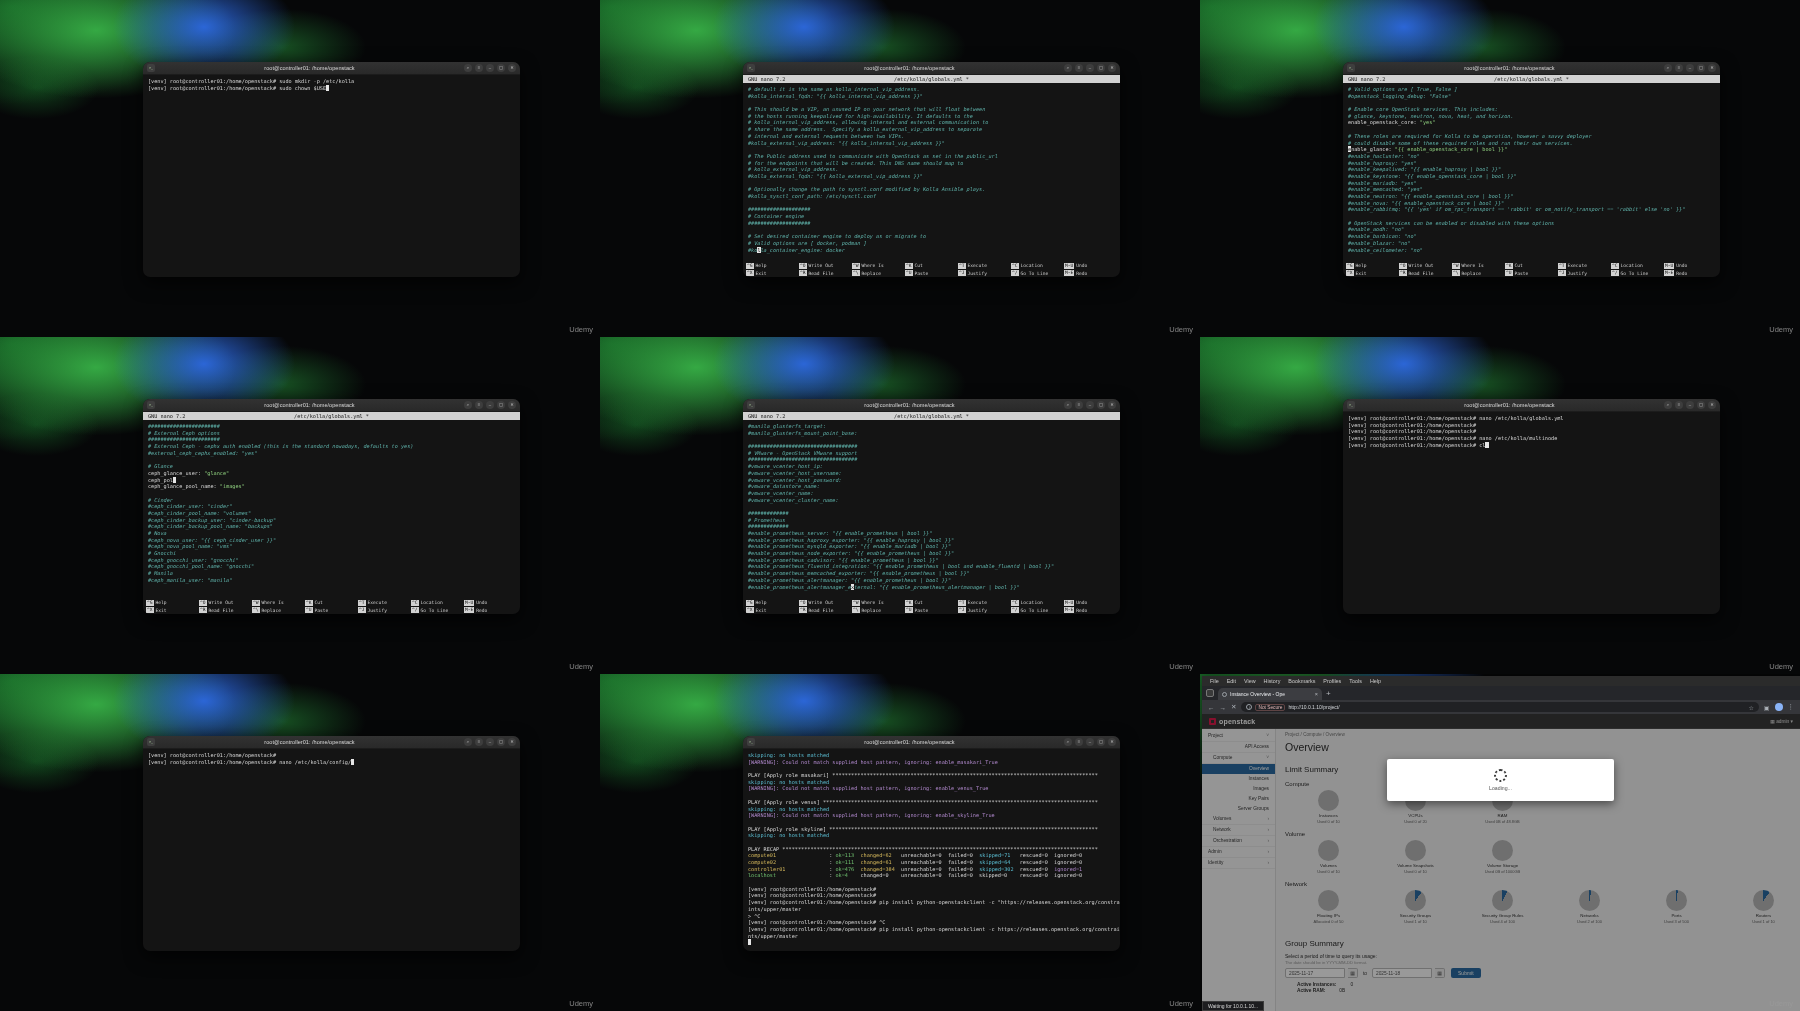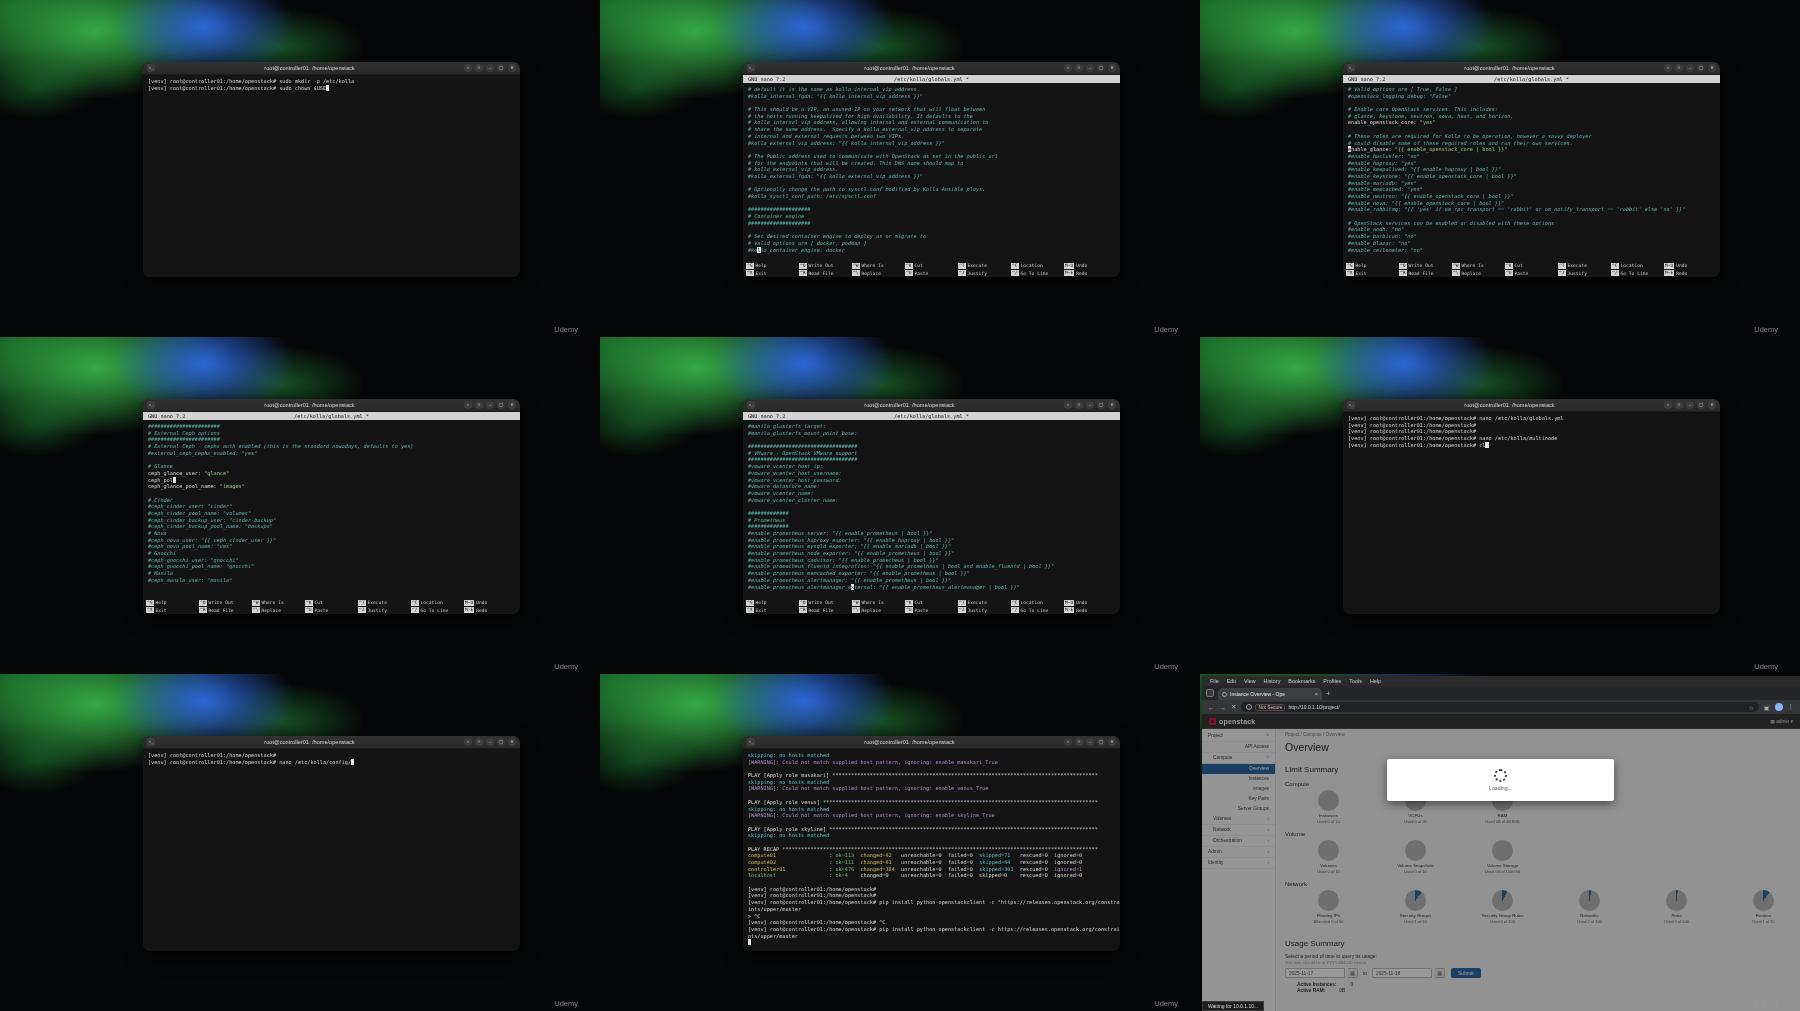--- a/index.html
+++ b/index.html
@@ -8,21 +8,21 @@
   .grid{display:grid;grid-template-columns:repeat(3,600px);grid-template-rows:repeat(3,337px);
     width:1800px;height:1011px}
   .cell{position:relative;overflow:hidden}
   .wallpaper{position:absolute;inset:0;background:
     radial-gradient(ellipse 140px 85px at 34% 8%, rgba(45,105,225,.95), rgba(45,105,225,0) 65%),
     radial-gradient(ellipse 225px 110px at 16% 9%, rgba(55,175,70,.95), rgba(55,175,70,0) 62%),
     radial-gradient(ellipse 300px 150px at 2% 2%, rgba(22,108,40,.85), rgba(22,108,40,0) 65%),
     radial-gradient(ellipse 120px 55px at 47% 14%, rgba(40,150,60,.5), rgba(40,150,60,0) 70%),
     radial-gradient(ellipse 90px 45px at 6% 26%, rgba(30,130,50,.45), rgba(30,130,50,0) 70%),
     #060708}
-  .wm{position:absolute;right:22px;bottom:3px;font-size:7.5px;color:#9a9a9a;opacity:.85;z-index:60}
+  .wm{position:absolute;right:7px;bottom:3px;font-size:7.5px;color:#9a9a9a;opacity:.85;z-index:60}
 
   
   .twin{position:absolute;left:143px;top:62px;width:377px;height:215px;border-radius:7px;
     overflow:hidden;background:#141414;box-shadow:0 6px 18px rgba(0,0,0,.7);
     display:flex;flex-direction:column;z-index:5}
   .titlebar{height:13px;flex:0 0 13px;background:linear-gradient(#323232,#292929);
     display:flex;align-items:center;gap:3px;padding:0 4px;border-bottom:1px solid #1c1c1c}
   .app-ic{width:8px;height:8px;flex:0 0 8px;background:#3e3e3e;border-radius:2px;color:#b9e6a8;
     font:3.5px/8px "DejaVu Sans Mono",monospace;text-align:center}
   .wtitle{flex:1;text-align:center;font-size:5.6px;color:#d8d8d8;white-space:nowrap;overflow:hidden}
@@ -697,21 +697,21 @@
                   <div class="dchart" style="background: conic-gradient(rgb(43, 108, 163) 2%, rgb(185, 185, 185) 0deg);"></div>
                   <div class="dlabel">Ports</div>
                   <div class="dusage">Used 3 of 500</div>
                 </div>
                 <div class="donut">
                   <div class="dchart" style="background: conic-gradient(rgb(43, 108, 163) 10%, rgb(185, 185, 185) 0deg);"></div>
                   <div class="dlabel">Routers</div>
                   <div class="dusage">Used 1 of 10</div>
                 </div>
               </div>
-            <div class="hz-h2 usage">Usage Summary</div>
+            <div class="hz-h2 usage">Group Summary</div>
             <div class="uprompt">Select a period of time to query its usage:</div>
             <div class="uformat">The date should be in YYYY-MM-DD format.</div>
             <div class="udates">
               <span class="dinput">2025-11-17</span>
               <span class="cal">▦</span>
               <span class="tolab">to</span>
               <span class="dinput">2025-11-18</span>
               <span class="cal">▦</span>
               <span class="submit-btn">Submit</span>
             </div>

